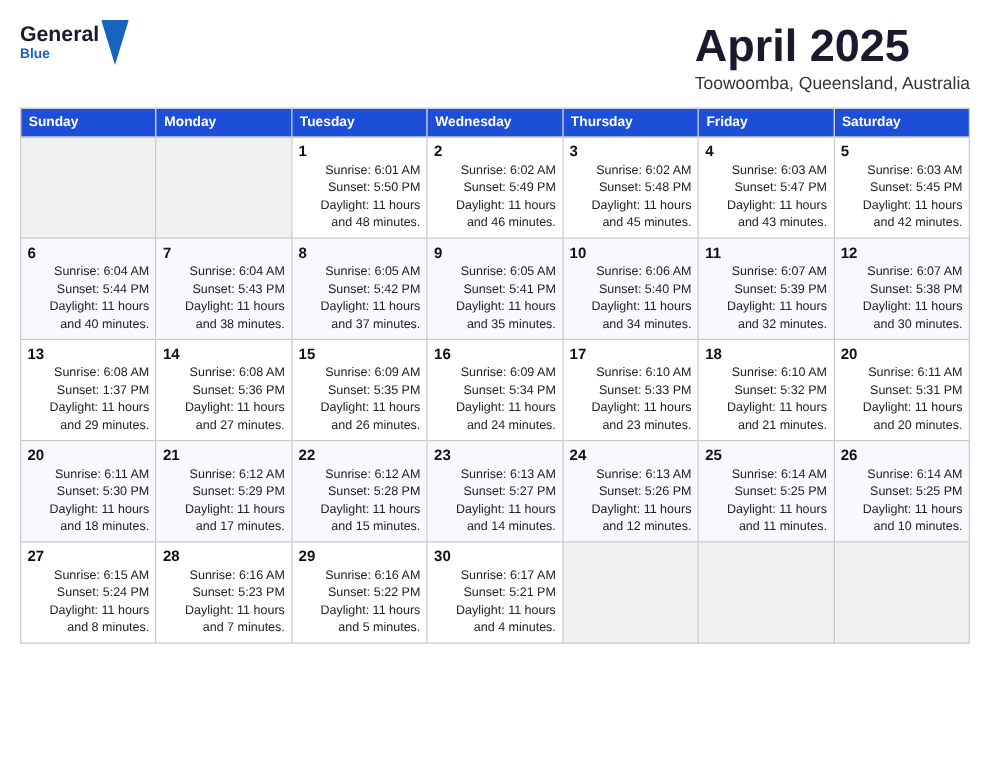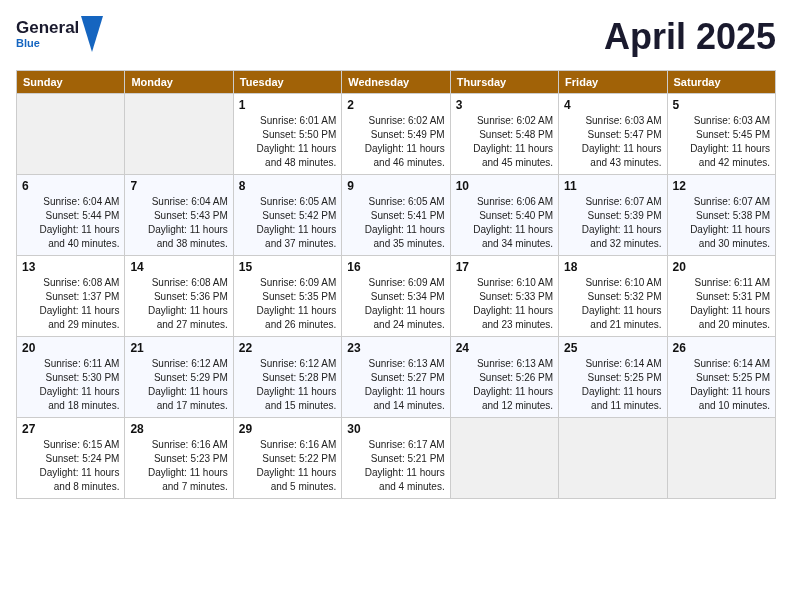--- a/index.html
+++ b/index.html
@@ -32,21 +32,21 @@
     .location-title {
       font-size: 14px;
       color: #333;
     }
     .calendar {
       width: 100%;
       border-collapse: collapse;
       font-size: 10.5px;
     }
     .calendar th {
-      background: #a16207;
+      background: #1d4ed8;
       color: #fff;
       text-align: left;
       padding: 5px 6px;
       font-size: 11px;
       font-weight: bold;
       border: 1px solid #ccc;
     }
     .calendar td {
       vertical-align: top;
       border: 1px solid #ccc;
@@ -84,20 +84,21 @@
       <span style="font-size:17px;font-weight:bold;color:#1a1a2e;font-family:Arial;">General</span>
       <span style="font-size:11px;font-weight:bold;color:#1565c0;font-family:Arial;">Blue</span>
     </div>
     <svg width="22" height="36" viewBox="0 0 22 36">
       <polygon points="0,0 22,0 11,36" fill="#1565c0"></polygon>
     </svg>
   </div>
 </div>
   <div class="title-area">
     <div class="month-title">April 2025</div>
+    <div class="location-title">Toowoomba, Queensland, Australia</div>
   </div>
 </div>
 
 <table class="calendar">
   <thead>
     <tr>
     <th>Sunday</th>
         <th>Monday</th>
         <th>Tuesday</th>
         <th>Wednesday</th>

